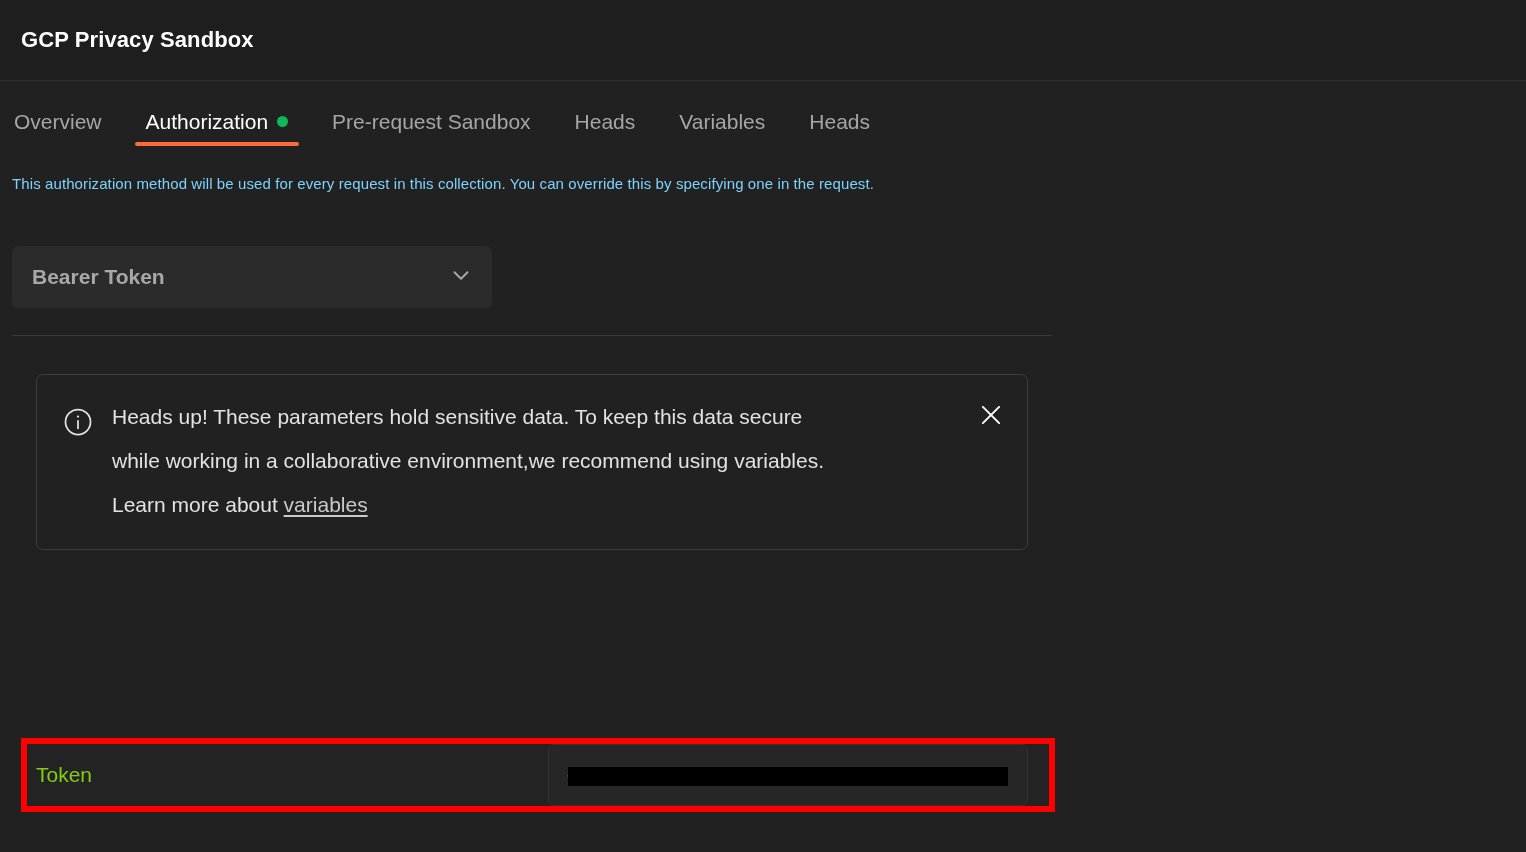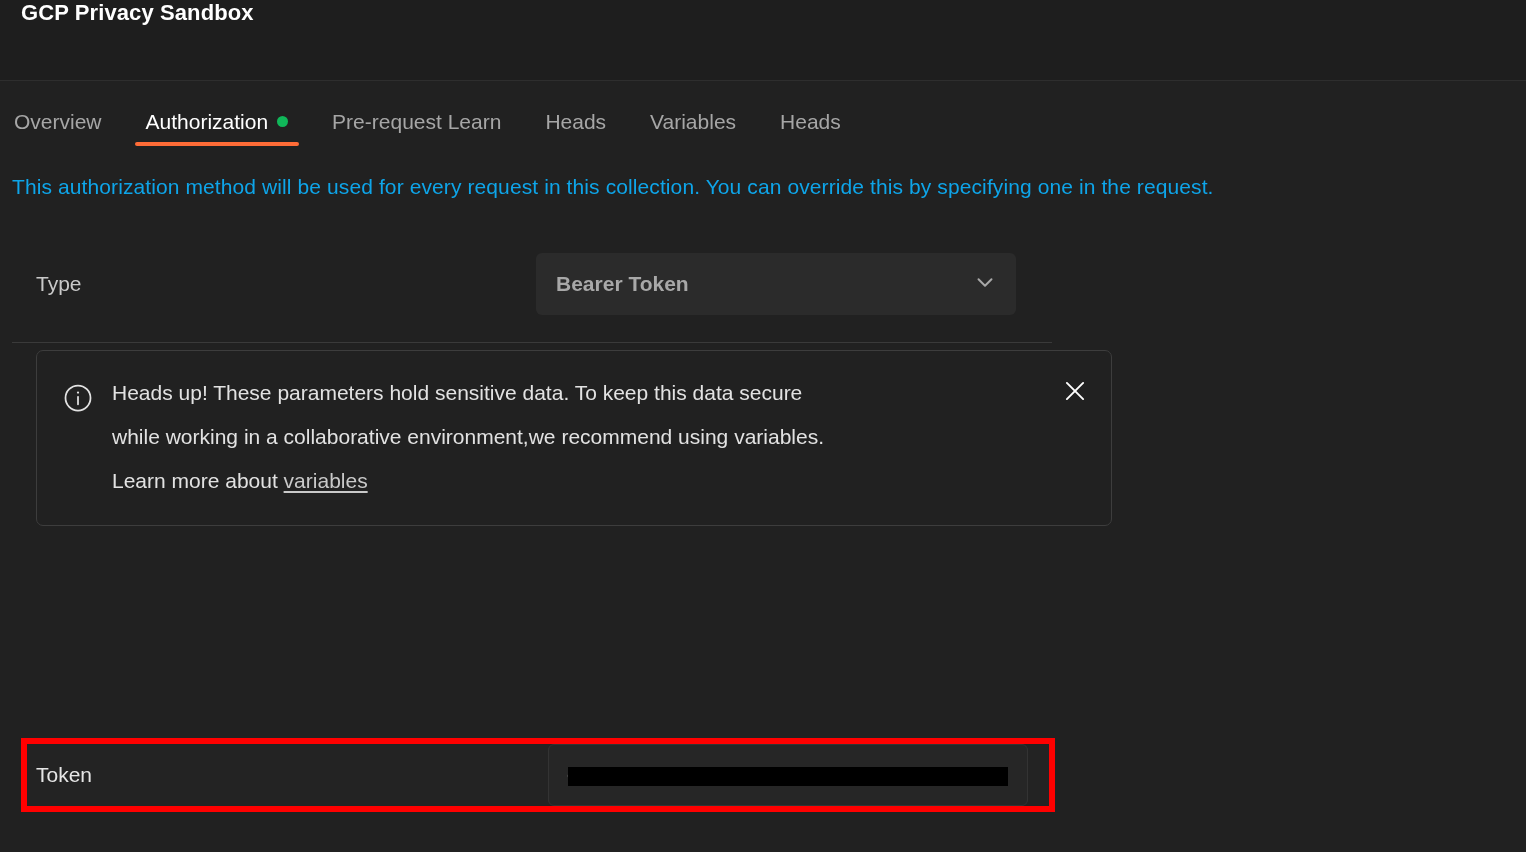--- a/index.html
+++ b/index.html
@@ -8,21 +8,21 @@
     background:#212121;
     font-family:"Liberation Sans", sans-serif;
     overflow:hidden;
   }
 
   
   .app-header{
     height:81px;
     background:#1e1e1e;
     border-bottom:1px solid #2e2e2e;
-    display:flex; 
+    display:flex; align-items:center;
     padding-left:21px;
   }
   .app-title{
     color:#ffffff;
     font-size:22px;
     font-weight:bold;
     letter-spacing:0.1px;
   }
 
   
@@ -57,22 +57,22 @@
   .dot{
     width:11px; height:11px;
     border-radius:50%;
     background:#10b759;
     display:inline-block;
   }
 
   
   .content{ padding:0 0 0 12px; }
   .intro{
-    color:#0ea5e9;
-    font-size:21px;
+    color:#7dd3fc;
+    font-size:15px;
     padding-top:29px;
     letter-spacing:0.1px;
   }
 
   .type-row{
     display:flex; align-items:center;
     margin-top:54px;
     height:62px;
   }
   .type-label{
@@ -109,23 +109,23 @@
 
   .divider{
     margin-top:27px;
     margin-left:0;
     width:1040px; height:1px;
     background:#3a3a3a;
   }
 
   
   .callout{
-    margin-top:7px;
+    margin-top:38px;
     margin-left:24px;
-    width:1076px;
+    width:992px;
     border:1px solid #3d3d3d;
     border-radius:7px;
     background:#212121;
     padding:20px 18px 22px 18px;
     display:flex;
     align-items:flex-start;
     position:relative;
   }
   .info-icon{ flex:0 0 auto; margin-top:12px; margin-left:8px; }
   .callout-text{
@@ -152,21 +152,21 @@
     border:6px solid #ff0000;
   }
   .token-row{
     position:absolute;
     left:27px; top:744px;
     width:1022px; height:62px;
     display:flex; align-items:center;
     background:#232323;
   }
   .token-label{
-    color:#e5e5e5;
+    color:#84cc16;
     font-size:21px;
     width:521px;
     padding-left:9px;
   }
   .token-input{
     width:480px; height:62px;
     background:#262626;
     border:1px solid #333333;
     border-radius:6px;
     display:flex; align-items:center;
@@ -200,21 +200,21 @@
   <div class="tab">
     <span>Overview</span>
   </div>
 
   <div class="tab active">
     <span>Authorization</span>
     <span class="dot"></span>
   </div>
 
   <div class="tab">
-    <span>Pre-request Learn</span>
+    <span>Pre-request Sandbox</span>
   </div>
 
   <div class="tab">
     <span>Heads</span>
   </div>
 
   <div class="tab">
     <span>Variables</span>
   </div>
 
@@ -222,21 +222,20 @@
     <span>Heads</span>
   </div>
 
 </div>
 
 <div class="content">
 
   <div class="intro">This authorization method will be used for every request in this collection. You can override this by specifying one in the request.</div>
 
   <div class="type-row">
-    <div class="type-label">Type</div>
     <div class="select">
       <span class="select-value">Bearer Token</span>
       <span class="chev">
         <svg width="26" height="26" viewBox="0 0 24 24" fill="none" stroke="#a8a8a8" stroke-width="1.8" stroke-linecap="round" stroke-linejoin="round">
           <polyline points="6 9.5 12 15.5 18 9.5"></polyline>
         </svg>
       </span>
     </div>
   </div>
 

